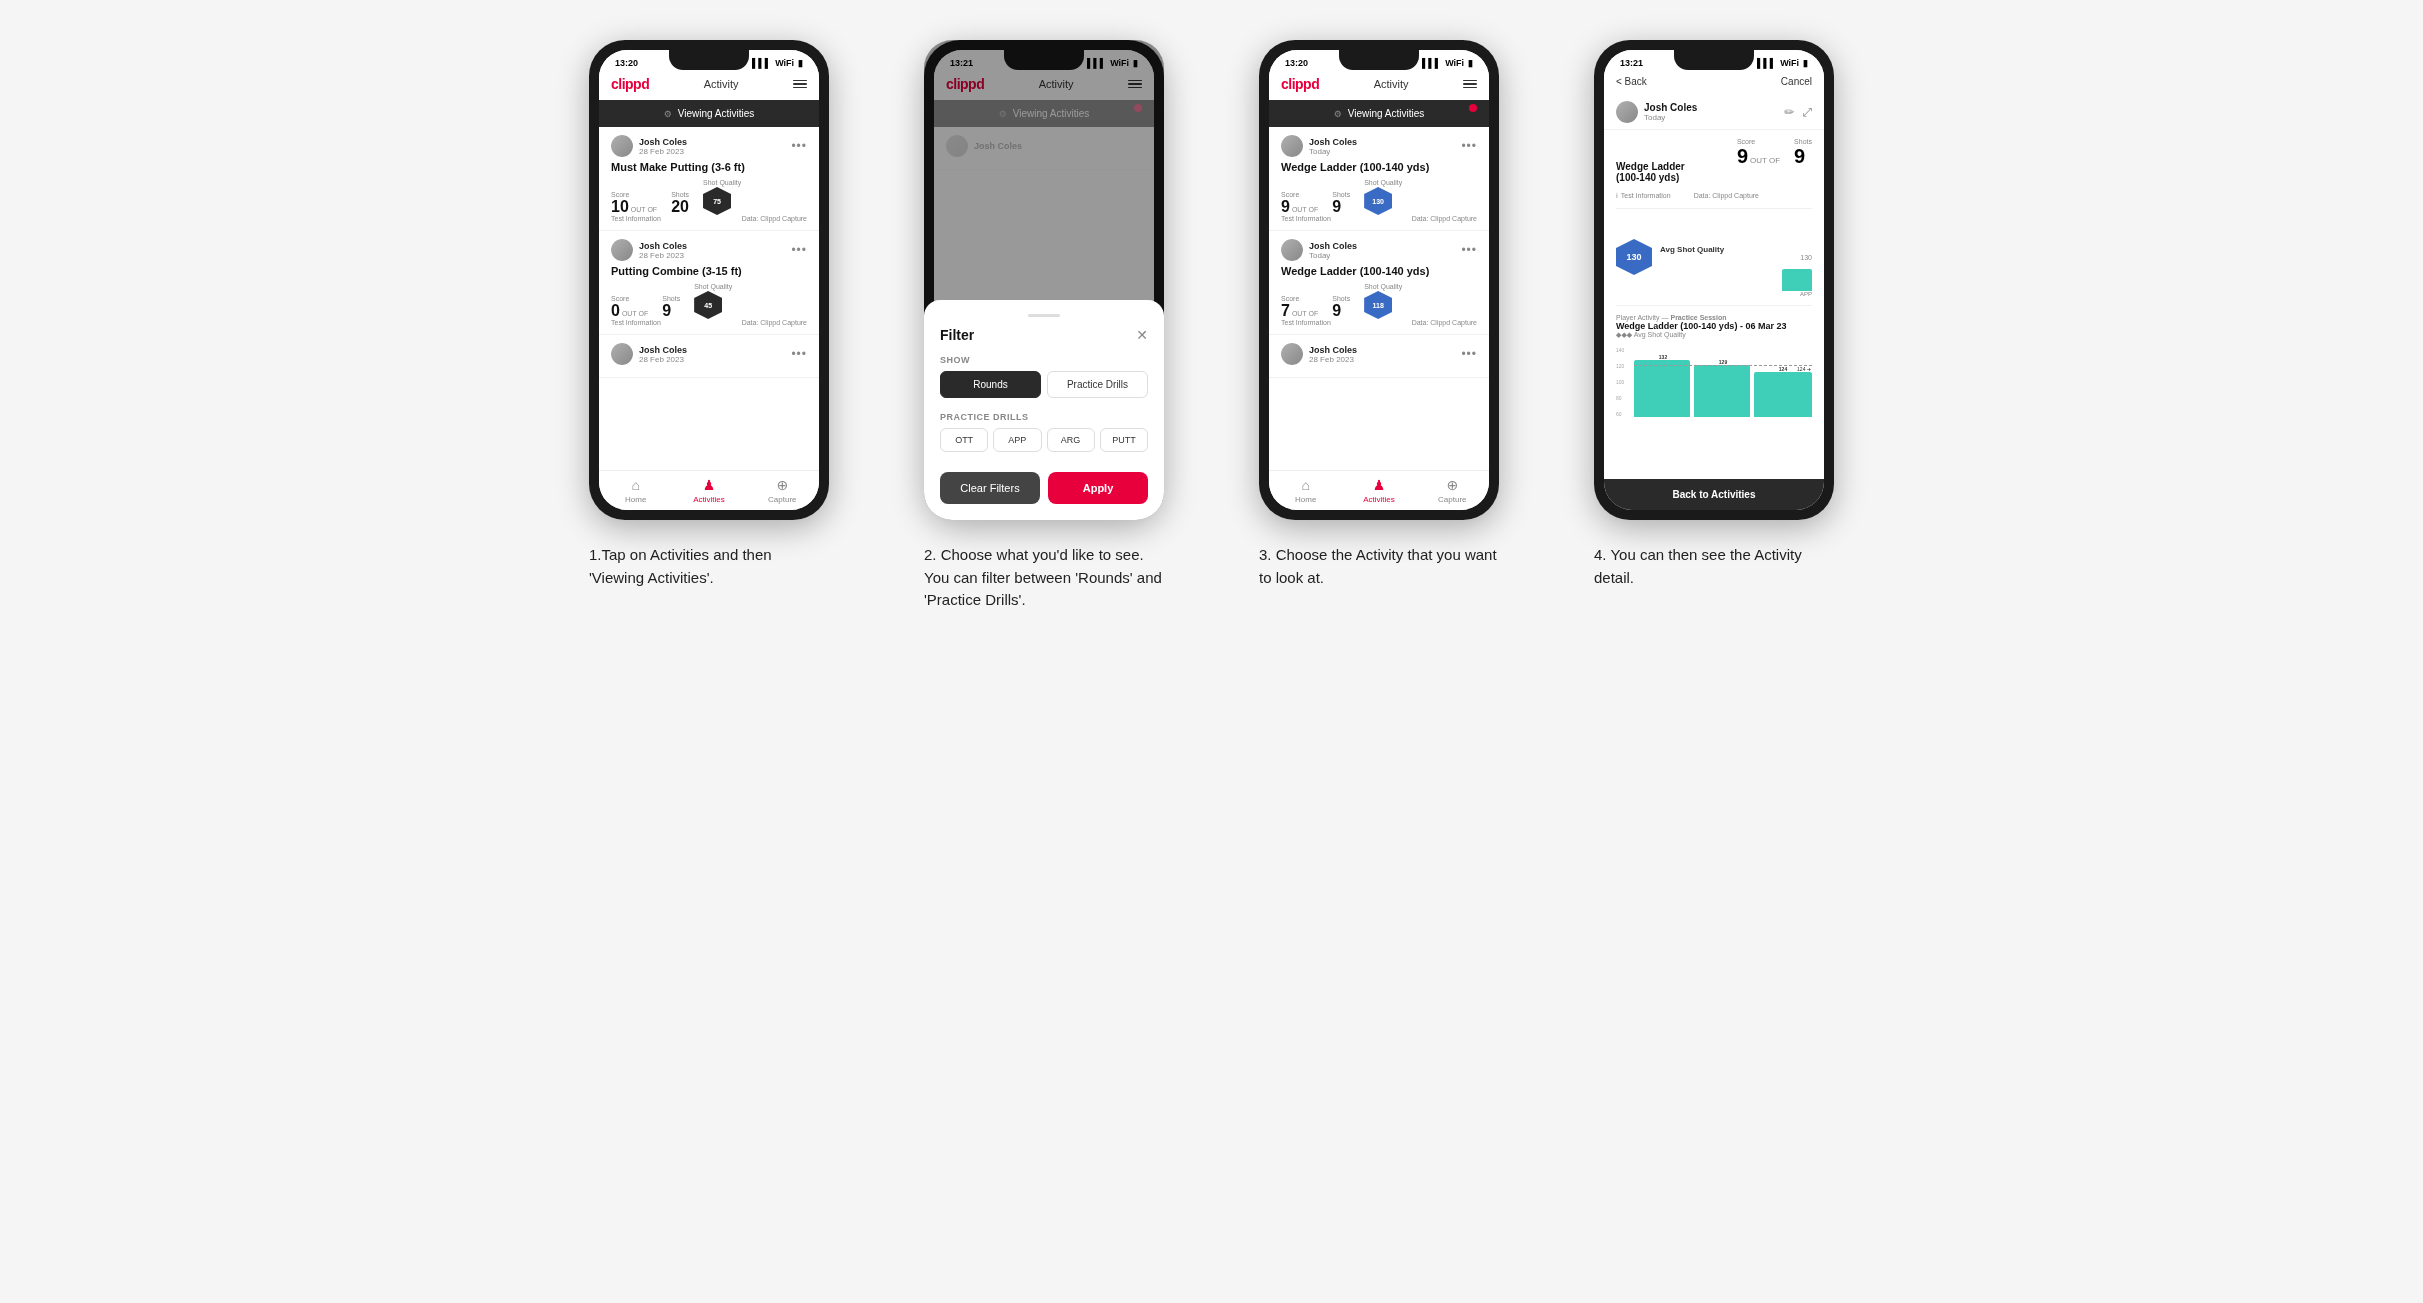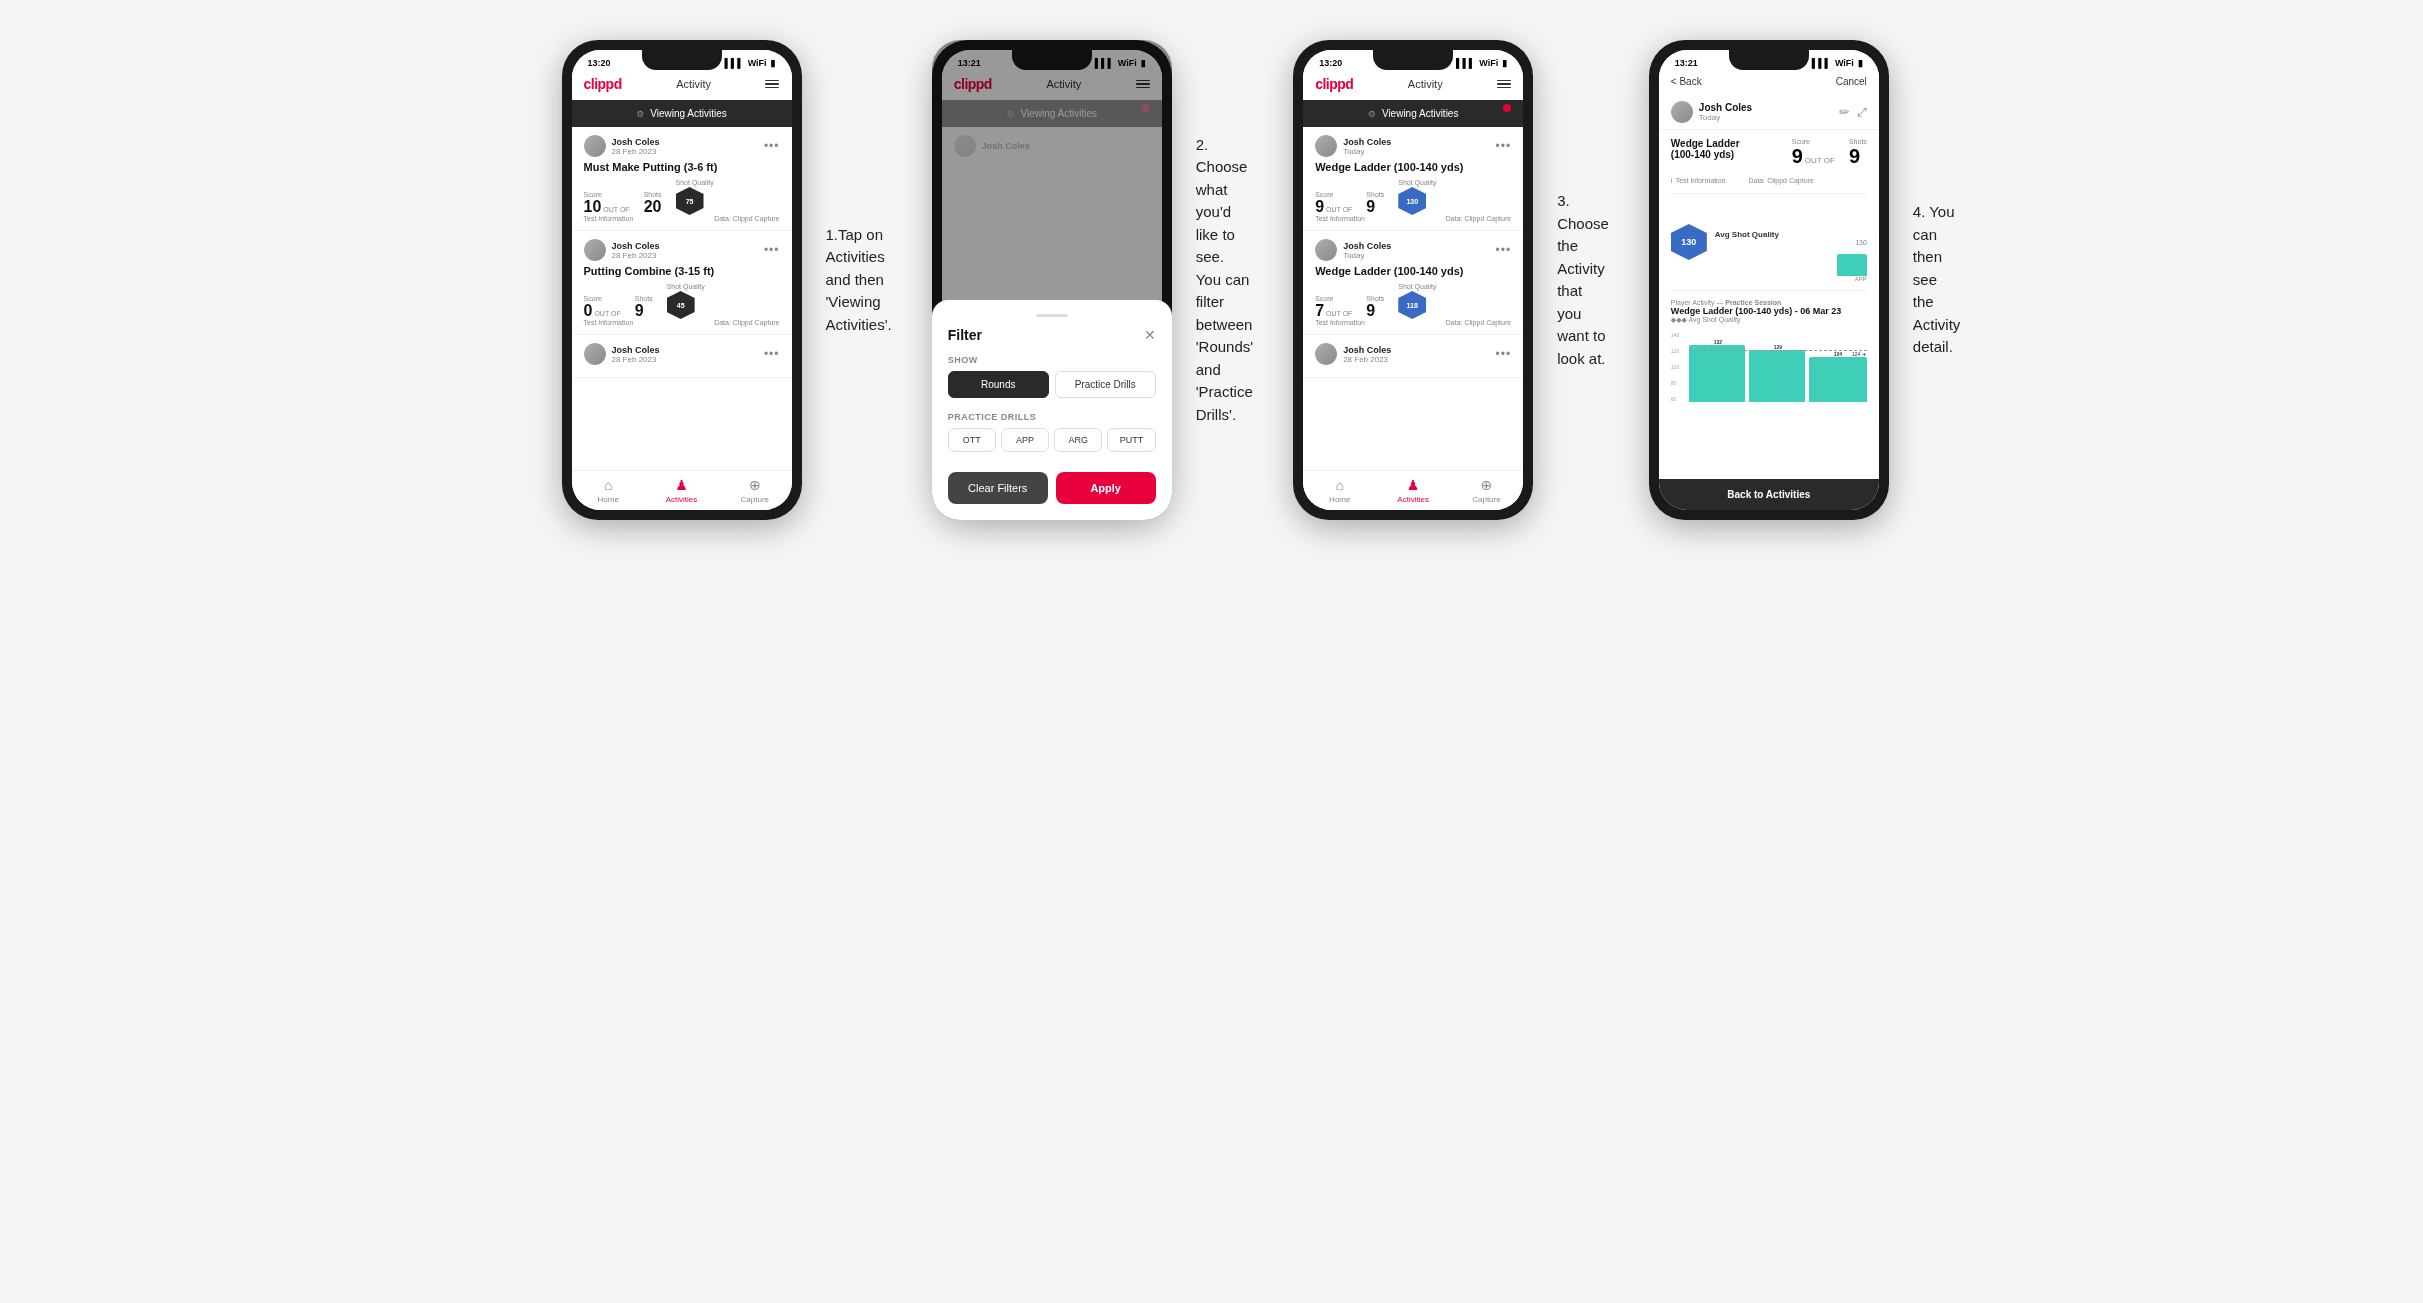--- a/index.html
+++ b/index.html
@@ -13,21 +13,21 @@
       min-height: 100vh;
     }
     .page-container {
       display: flex;
       gap: 40px;
       max-width: 1300px;
       width: 100%;
     }
     .step-column {
       display: flex;
-      flex-direction: row;
+      flex-direction: column;
       align-items: center;
       flex: 1;
       gap: 24px;
     }
     
     .phone {
       width: 240px;
       height: 480px;
       background: #1a1a1a;
       border-radius: 36px;
@@ -463,20 +463,21 @@
     .detail-title-row {
       display: flex;
       justify-content: space-between;
       align-items: flex-start;
     }
     .detail-activity-name {
       font-size: 10px;
       font-weight: 700;
       color: #111;
       max-width: 100px;
+      margin-top: 23px;
     }
     .detail-score-label {
       font-size: 7px;
       color: #888;
     }
     .detail-score-big {
       font-size: 20px;
       font-weight: 700;
     }
     .detail-outof {

